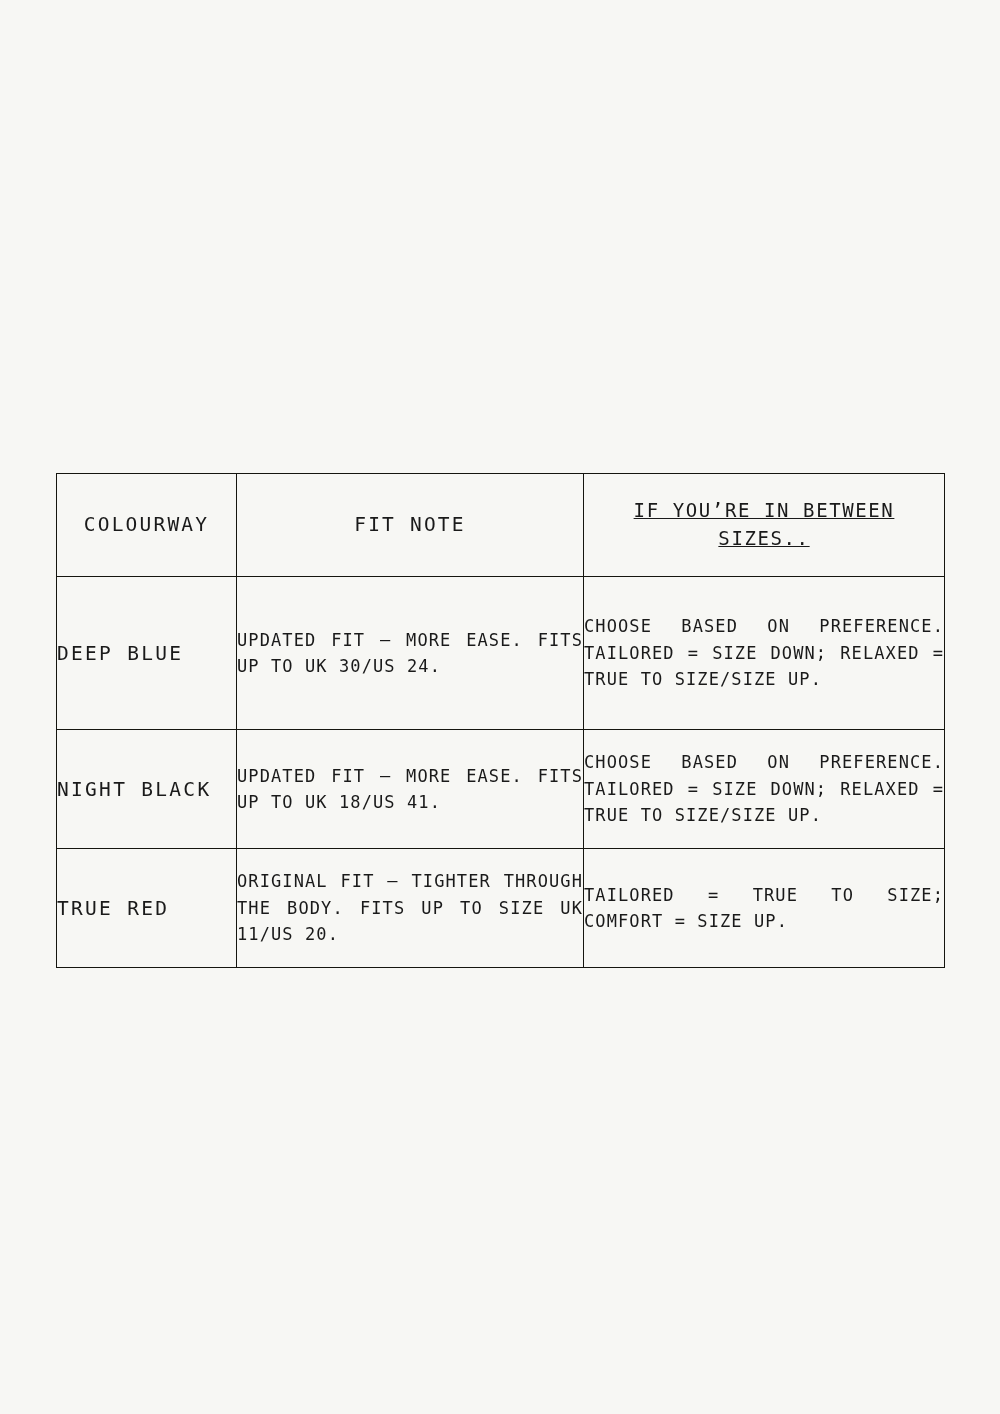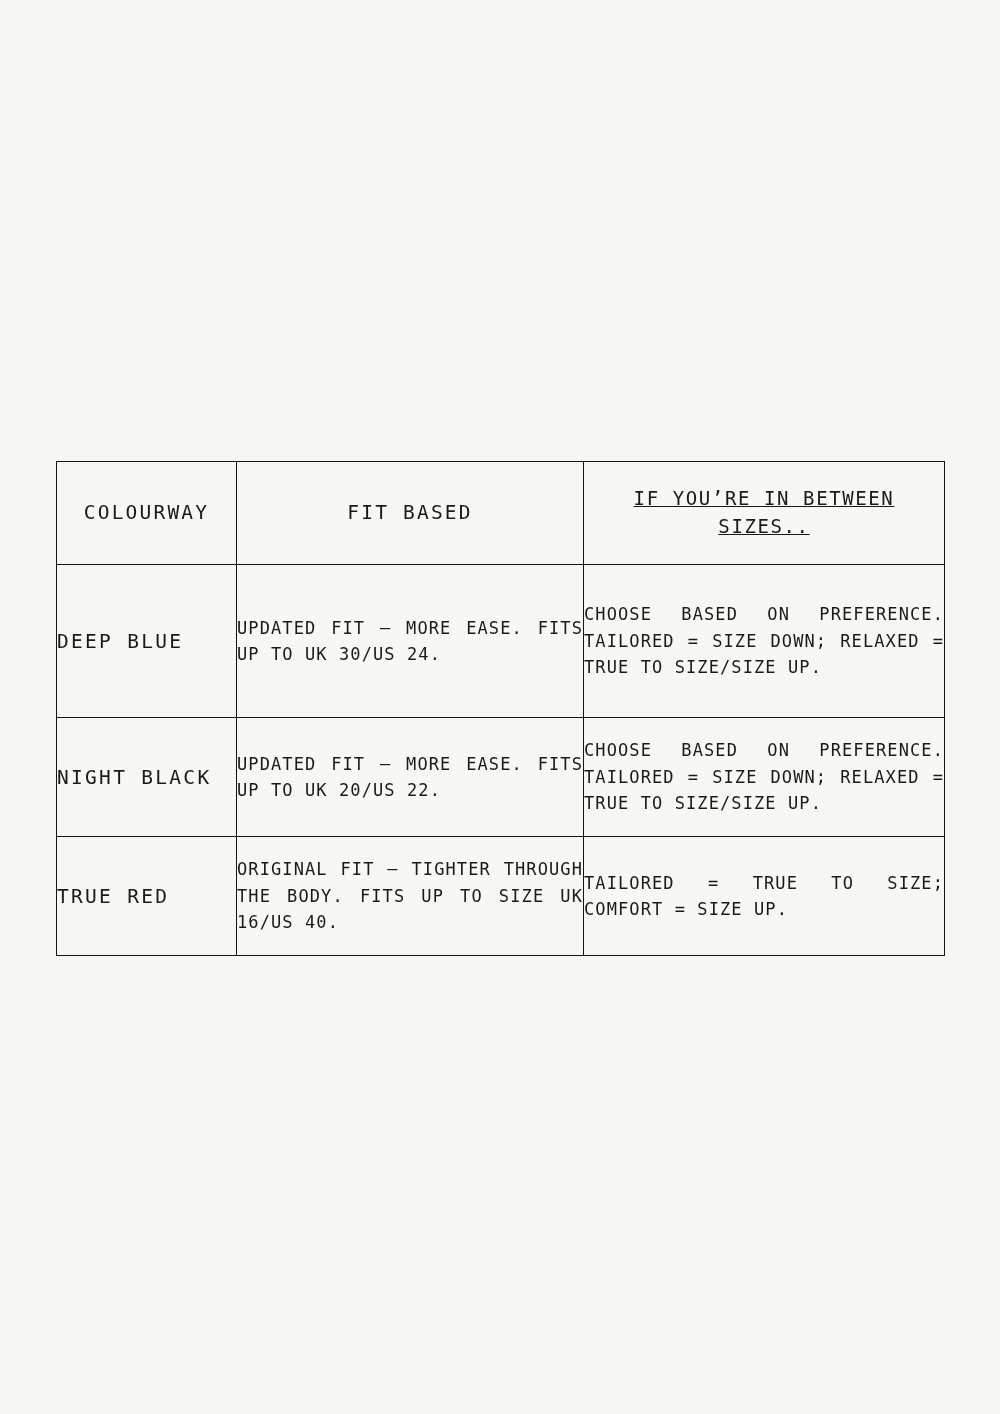--- a/index.html
+++ b/index.html
@@ -12,21 +12,21 @@
     background: #f7f7f4;
     font-family: "DejaVu Sans Mono", "Liberation Mono", monospace;
     color: #1a1a1a;
     position: relative;
     overflow: hidden;
   }
 
   .sheet {
     position: absolute;
     left: 0;
-    top: 0;
+    top: 12px;
     width: 1000px;
     height: 1216px;
   }
 
   .table-wrap {
     position: absolute;
     left: 56px;
     top: 461px;
     width: 888px;
   }
@@ -101,36 +101,36 @@
   <div class="table-wrap">
     <table class="fit-table">
       <colgroup>
         <col class="c1">
         <col class="c2">
         <col class="c3">
       </colgroup>
       <thead>
         <tr>
           <th class="hdr-cell">COLOURWAY</th>
-          <th class="hdr-cell">FIT BASED</th>
+          <th class="hdr-cell">FIT NOTE</th>
           <th class="hdr-cell wide">IF YOU’RE IN BETWEEN SIZES..</th>
         </tr>
       </thead>
       <tbody>
         <tr class="row-blue">
           <td class="cw-cell">DEEP BLUE</td>
           <td class="note-cell justified">UPDATED FIT – MORE EASE. FITS UP TO UK 30/US 24.</td>
           <td class="note-cell justified">CHOOSE BASED ON PREFERENCE. TAILORED = SIZE DOWN; RELAXED = TRUE TO SIZE/SIZE UP.</td>
         </tr>
         <tr class="row-black">
           <td class="cw-cell">NIGHT BLACK</td>
-          <td class="note-cell justified">UPDATED FIT – MORE EASE. FITS UP TO UK 20/US 22.</td>
+          <td class="note-cell justified">UPDATED FIT – MORE EASE. FITS UP TO UK 18/US 41.</td>
           <td class="note-cell justified">CHOOSE BASED ON PREFERENCE. TAILORED = SIZE DOWN; RELAXED = TRUE TO SIZE/SIZE UP.</td>
         </tr>
         <tr class="row-red">
           <td class="cw-cell">TRUE RED</td>
-          <td class="note-cell justified">ORIGINAL FIT – TIGHTER THROUGH THE BODY. FITS UP TO SIZE UK 16/US 40.</td>
+          <td class="note-cell justified">ORIGINAL FIT – TIGHTER THROUGH THE BODY. FITS UP TO SIZE UK 11/US 20.</td>
           <td class="note-cell justified">TAILORED = TRUE TO SIZE; COMFORT = SIZE UP.</td>
         </tr>
       </tbody>
     </table>
   </div>
 </div>
 
 </body></html>

